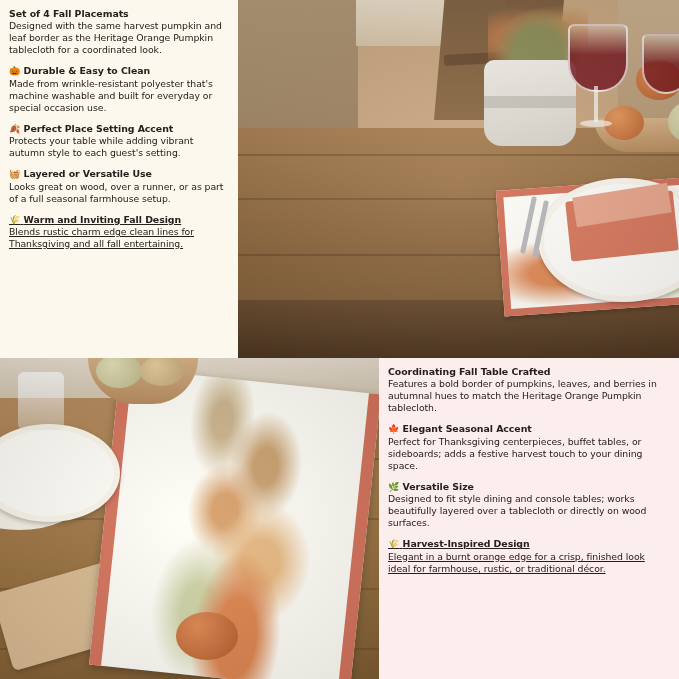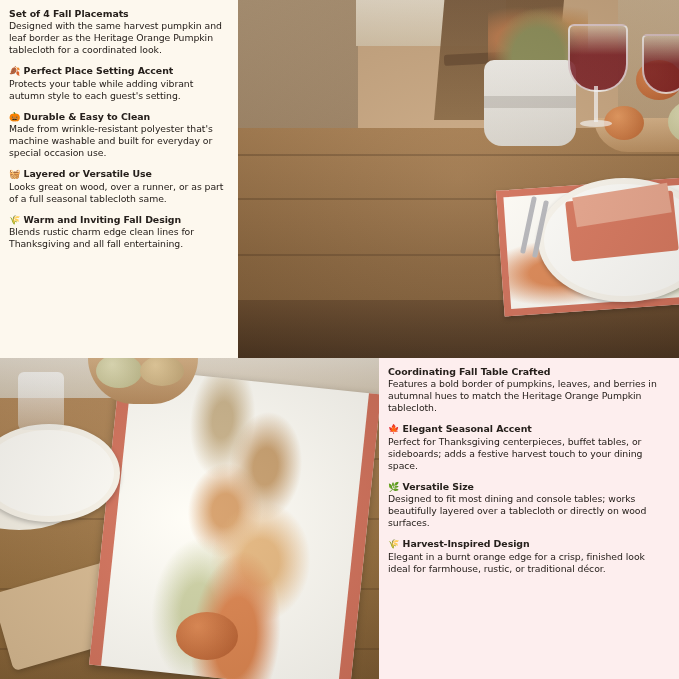--- a/index.html
+++ b/index.html
@@ -27,21 +27,21 @@
     line-height:12.1px;
     letter-spacing:-0.05px;
   }
   .panel .head{
     font-weight:bold;
     font-size:9.4px;
     line-height:12.2px;
   }
   .panel .body{font-size:9.3px;line-height:12.1px;}
   .blk{margin-bottom:9px;}
-  .blk:last-child{margin-bottom:0;}
+  .blk:last-child{margin-bottom:0;text-decoration:underline;}
   .emj{font-size:9.2px;}
 
   
   .photoTR{position:absolute;inset:0;background:#caa882;}
   .tr-wallL{position:absolute;left:0;top:0;width:120px;height:150px;
     background:linear-gradient(160deg,#b49a7a,#9d8263);}
   .tr-wallR{position:absolute;left:380px;top:0;width:61px;height:120px;
     background:linear-gradient(200deg,#cdb493,#b99c78);}
   .tr-window{position:absolute;left:118px;top:0;width:150px;height:46px;
     background:linear-gradient(180deg,#e9ddc9,#d6c4a8);}
@@ -133,35 +133,35 @@
 </head>
 <body>
 
 <div class="page">
 
   <div class="quad panel" id="tl">
     <div class="head">Set of 4 Fall Placemats</div>
     <div class="body blk">Designed with the same harvest pumpkin and leaf border as the Heritage Orange Pumpkin tablecloth for a coordinated look.</div>
 
     <div class="blk">
+      <div class="head"><span class="emj">🎃</span>
+        <span>Durable &amp; Easy to Clean</span></div>
+      <div class="body">Made from wrinkle-resistant polyester that's machine washable and built for everyday or special occasion use.</div>
+    </div>
+
+    <div class="blk">
       <div class="head"><span class="emj">🍂</span>
         <span>Perfect Place Setting Accent</span></div>
       <div class="body">Protects your table while adding vibrant autumn style to each guest's setting.</div>
     </div>
 
     <div class="blk">
-      <div class="head"><span class="emj">🎃</span>
-        <span>Durable &amp; Easy to Clean</span></div>
-      <div class="body">Made from wrinkle-resistant polyester that's machine washable and built for everyday or special occasion use.</div>
-    </div>
-
-    <div class="blk">
       <div class="head"><span class="emj">🧺</span>
         <span>Layered or Versatile Use</span></div>
-      <div class="body">Looks great on wood, over a runner, or as part of a full seasonal tablecloth same.</div>
+      <div class="body">Looks great on wood, over a runner, or as part of a full seasonal farmhouse setup.</div>
     </div>
 
     <div class="blk">
       <div class="head"><span class="emj">🌾</span>
         <span>Warm and Inviting Fall Design</span></div>
       <div class="body">Blends rustic charm edge clean lines for Thanksgiving and all fall entertaining.</div>
     </div>
   </div>
 
   <div class="quad" id="tr">
@@ -242,21 +242,21 @@
     <div class="blk">
       <div class="head"><span class="emj">🍁</span>
         <span>Elegant Seasonal Accent</span></div>
       <div class="body">Perfect for Thanksgiving centerpieces, buffet tables, or sideboards; adds a festive harvest touch to your dining space.</div>
     </div>
 
 
     <div class="blk">
       <div class="head"><span class="emj">🌿</span>
         <span>Versatile Size</span></div>
-      <div class="body">Designed to fit most dining and console tables; works beautifully layered over a tablecloth or directly on wood surfaces.</div>
+      <div class="body">Designed to fit style dining and console tables; works beautifully layered over a tablecloth or directly on wood surfaces.</div>
     </div>
 
     <div class="blk">
       <div class="head"><span class="emj">🌾</span>
         <span>Harvest-Inspired Design</span></div>
       <div class="body">Elegant in a burnt orange edge for a crisp, finished look ideal for farmhouse, rustic, or traditional décor.</div>
     </div>
   </div>
 
 </div>

